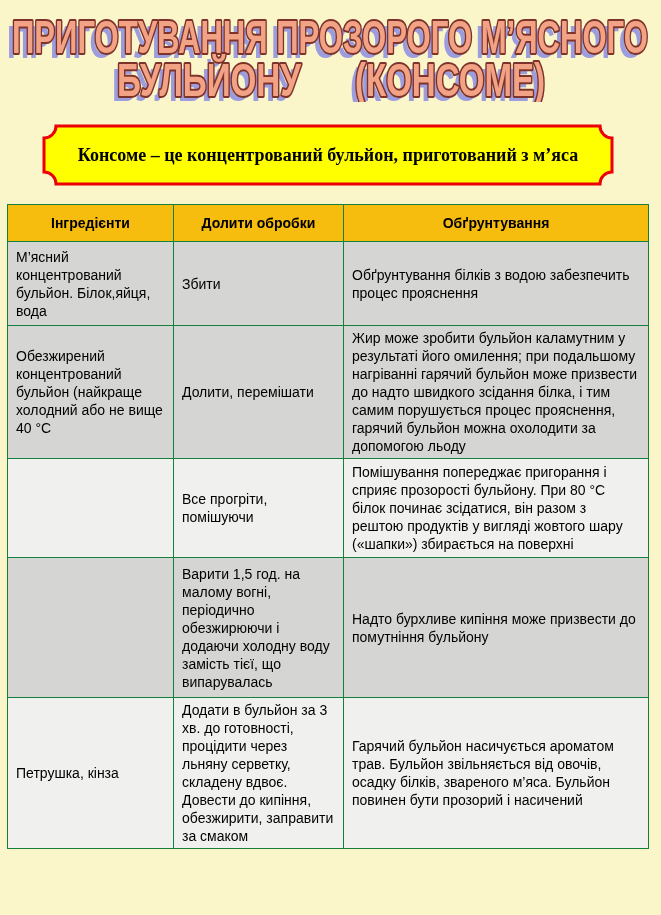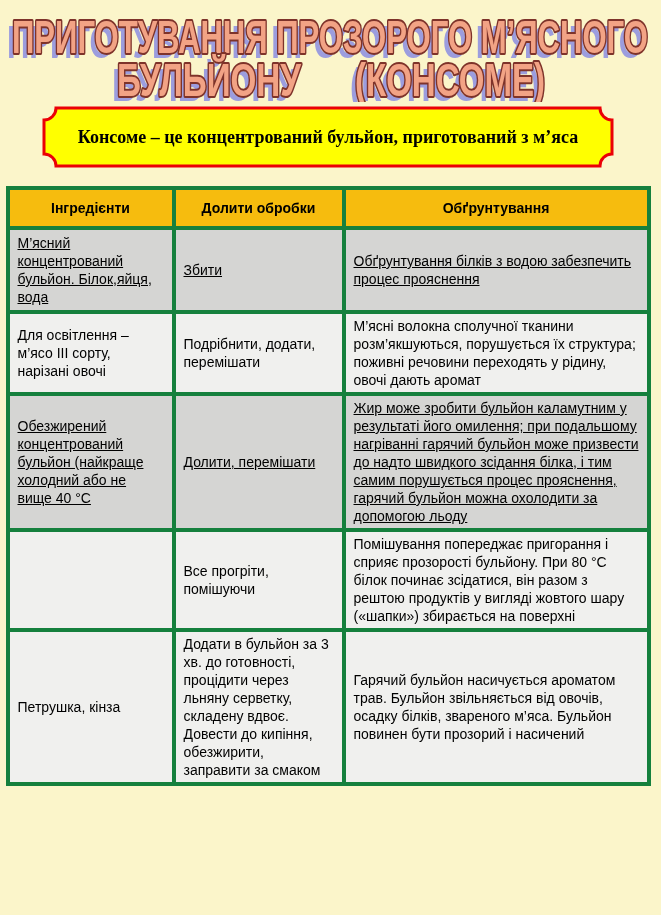--- a/index.html
+++ b/index.html
@@ -29,21 +29,21 @@
     stroke: #7E332A;
     stroke-width: 4;
     paint-order: stroke;
     stroke-linejoin: round;
   }
 
   
   .callout {
     position: relative;
     width: 572px; height: 62px;
-    margin: 4px auto 0;
+    margin: 22px auto 0;
   }
   .callout .plaque { position: absolute; left: 0; top: 0; }
   .callout-text {
     position: absolute; inset: 0;
     display: flex; flex-direction: column;
     justify-content: center; align-items: center;
     font-family: "Liberation Serif", serif;
     font-weight: 700;
     font-size: 18px;
     line-height: 25px;
@@ -53,37 +53,37 @@
   .callout-text div { white-space: pre; }
 
   
   table.process {
     border-collapse: collapse;
     table-layout: fixed;
     width: 641px;
     margin: 18px auto 0;
   }
   .process th, .process td {
-    border: 4px solid #15803d;
+    border: 1px solid #15803d;
     padding: 3px 8px;
     font-size: 14px;
     line-height: 18px;
     color: #000000;
     vertical-align: middle;
     word-wrap: break-word;
   }
   .process th {
     background: #F6BC0E;
     font-weight: 700;
     text-align: center;
     height: 30px;
     font-size: 14px;
   }
   .process td { text-align: left; }
-  tr.row-gray  td { background: #D5D5D3; text-decoration: underline; }
+  tr.row-gray  td { background: #D5D5D3; }
   tr.row-light td { background: #F0F0EE; }
 </style>
 </head>
 <body>
 
 <div class="slide">
 
   <svg class="title-svg" width="661" height="96">
     <text class="t-shadow" x="325" y="52" text-anchor="middle" textLength="636" lengthAdjust="spacingAndGlyphs">ПРИГОТУВАННЯ ПРОЗОРОГО М’ЯСНОГО</text>
     <text class="t-shadow" x="204" y="95" text-anchor="middle" textLength="184" lengthAdjust="spacingAndGlyphs">БУЛЬЙОНУ</text>
@@ -114,34 +114,34 @@
         <th>Долити обробки</th>
         <th>Обґрунтування</th>
       </tr>
     </thead>
     <tbody>
       <tr class="row-gray" style="height:84px;">
         <td>М’ясний концентрований бульйон. Білок,яйця, вода</td>
         <td>Збити</td>
         <td>Обґрунтування білків з водою забезпечить процес прояснення</td>
       </tr>
-      <tr class="row-light" style="height:72px;">
-        <td>Для освітлення – м’ясо III сорту, нарізані овочі</td>
-        <td>Подрібнити, додати, перемішати</td>
-        <td>М’ясні волокна сполучної тканини розм’якшуються, порушується їх структура; поживні речовини переходять у рідину, овочі дають аромат</td>
-      </tr>
       <tr class="row-gray" style="height:131px;">
         <td>Обезжирений концентрований бульйон (найкраще холодний або не вище 40 °С</td>
         <td>Долити, перемішати</td>
         <td>Жир може зробити бульйон каламутним у результаті його омилення; при подальшому нагріванні гарячий бульйон може призвести до надто швидкого зсідання білка, і тим самим порушується процес прояснення, гарячий бульйон можна охолодити за допомогою льоду</td>
       </tr>
       <tr class="row-light" style="height:99px;">
         <td></td>
         <td>Все прогріти, помішуючи</td>
         <td>Помішування попереджає пригорання і сприяє прозорості бульйону. При 80 °С білок починає зсідатися, він разом з рештою продуктів у вигляді жовтого шару («шапки») збирається на поверхні</td>
+      </tr>
+      <tr class="row-gray" style="height:140px;">
+        <td></td>
+        <td>Варити 1,5 год. на малому вогні, періодично обезжирюючи і додаючи холодну воду замість тієї, що випарувалась</td>
+        <td>Надто бурхливе кипіння може призвести до помутніння бульйону</td>
       </tr>
       <tr class="row-light" style="height:148px;">
         <td>Петрушка, кінза</td>
         <td>Додати в бульйон за 3 хв. до готовності, процідити через льняну серветку, складену вдвоє. Довести до кипіння, обезжирити, заправити за смаком</td>
         <td>Гарячий бульйон насичується ароматом трав. Бульйон звільняється від овочів, осадку білків, звареного м’яса. Бульйон повинен бути прозорий і насичений</td>
       </tr>
     </tbody>
   </table>
 
 </div>

